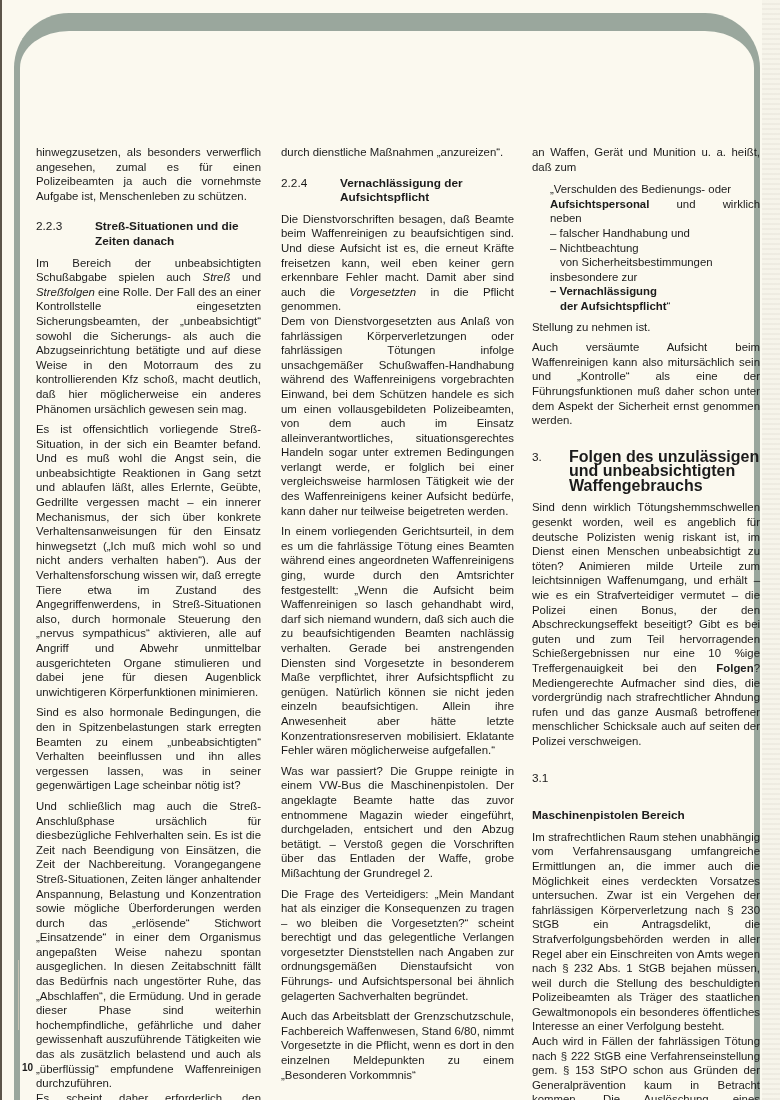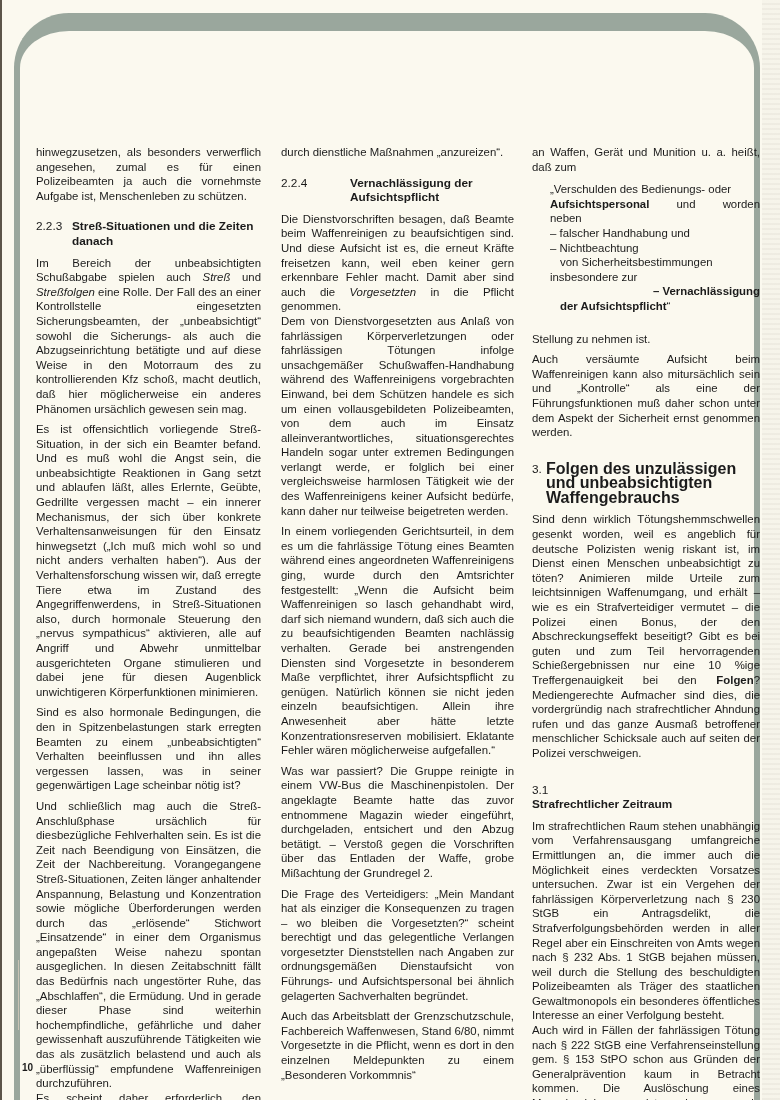--- a/index.html
+++ b/index.html
@@ -29,32 +29,32 @@
     position: absolute; top: 145px;
     font-size: 11.4px; line-height: 14.6px;
     text-align: justify; hyphens: manual;
   }
   .col p { margin: 0 0 6px 0; }
   .col p.tight { margin-bottom: 0; }
   #col-left { left: 36px; width: 225px; }
   #col-mid { left: 281px; width: 233px; }
   #col-right { left: 532px; width: 228px; }
   .heading {
-    display: flex; font-size: 11.8px; line-height: 14.6px; margin: 16px 0 7px 0; text-align: left;
+    display: flex; font-size: 11.8px; line-height: 14.6px; margin: 16px 0 7px 0; text-align: left; gap: 23px;
   }
   .heading .num { width: 36px; flex: none; }
   .heading .ttl { font-weight: bold; }
   .heading.h1 .num { width: 14px; }
   .heading.h1 .ttl { font-size: 16px; }
   em { font-style: italic; }
-  .quote { margin: 8px 0 18px 18px; text-align: left; }
+  .quote { margin: 8px 0 6px 18px; text-align: left; }
   .quote .line { display: block; }
   .quote .row-just { display: flex; justify-content: space-between; }
   .quote .indent { padding-left: 10px; }
-  .quote .bold { font-weight: bold; text-align: right; }
+  .quote .bold { font-weight: bold; }
   .page-num {
     position: absolute; left: 22px; top: 1062px; font-size: 10px; font-weight: bold;
   }
   .sidebar-rule {
     position: absolute; left: 18px; top: 960px; width: 1px; height: 70px; background: #c9c4b5;
   }
 </style>
 </head>
 <body>
 
@@ -73,56 +73,56 @@
   <p>Es ist offensichtlich vorliegende Streß-Situation, in der sich ein Beamter befand. Und es muß wohl die Angst sein, die unbeabsichtigte Reaktionen in Gang setzt und ablaufen läßt, alles Erlernte, Geübte, Gedrillte vergessen macht – ein innerer Mechanismus, der sich über konkrete Verhaltensanweisungen für den Einsatz hinwegsetzt („Ich muß mich wohl so und nicht anders verhalten haben“). Aus der Verhaltensforschung wissen wir, daß erregte Tiere etwa im Zustand des Angegriffenwerdens, in Streß-Situationen also, durch hormonale Steuerung den „nervus sympathicus“ aktivieren, alle auf Angriff und Abwehr unmittelbar ausgerichteten Organe stimulieren und dabei jene für diesen Augenblick unwichtigeren Körperfunktionen minimieren.</p>
   <p>Sind es also hormonale Bedingungen, die den in Spitzenbelastungen stark erregten Beamten zu einem „unbeabsichtigten“ Verhalten beeinflussen und ihn alles vergessen lassen, was in seiner gegenwärtigen Lage scheinbar nötig ist?</p>
   <p class="tight">Und schließlich mag auch die Streß-Anschlußphase ursächlich für diesbezügliche Fehlverhalten sein. Es ist die Zeit nach Beendigung von Einsätzen, die Zeit der Nachbereitung. Vorangegangene Streß-Situationen, Zeiten länger anhaltender Anspannung, Belastung und Konzentration sowie mögliche Überforderungen werden durch das „erlösende“ Stichwort „Einsatzende“ in einer dem Organismus angepaßten Weise nahezu spontan ausgeglichen. In diesen Zeitabschnitt fällt das Bedürfnis nach ungestörter Ruhe, das „Abschlaffen“, die Ermüdung. Und in gerade dieser Phase sind weiterhin hochempfindliche, gefährliche und daher gewissenhaft auszuführende Tätigkeiten wie das als zusätzlich belastend und auch als „überflüssig“ empfundene Waffenreinigen durchzuführen.</p>
   <p>Es scheint daher erforderlich, den konzentrierten und überlegten Umgang mit Schußwaffen auch in diesem Zeitraum</p>
 </div>
 
 <div class="col" id="col-mid">
   <p>durch dienstliche Maßnahmen „anzureizen“.</p>
   <div class="heading">
     <span class="num">2.2.4</span>
-    <span class="ttl" style="max-width:150px;margin-left:33px;">Vernachlässigung der Aufsichtspflicht</span>
+    <span class="ttl" style="max-width:150px;">Vernachlässigung der Aufsichtspflicht</span>
   </div>
   <p class="tight"><span>Die Dienstvorschriften besagen, daß Beamte beim Waffenreinigen zu beaufsichtigen sind. Und diese Aufsicht ist es, die erneut Kräfte freisetzen kann, weil eben keiner gern erkennbare Fehler macht. Damit aber sind auch die </span><em>Vorgesetzten</em><span> in die Pflicht genommen.</span></p>
   <p>Dem von Dienstvorgesetzten aus Anlaß von fahrlässigen Körperverletzungen oder fahrlässigen Tötungen infolge unsachgemäßer Schußwaffen-Handhabung während des Waffenreinigens vorgebrachten Einwand, bei dem Schützen handele es sich um einen vollausgebildeten Polizeibeamten, von dem auch im Einsatz alleinverantwortliches, situationsgerechtes Handeln sogar unter extremen Bedingungen verlangt werde, er folglich bei einer vergleichsweise harmlosen Tätigkeit wie der des Waffenreinigens keiner Aufsicht bedürfe, kann daher nur teilweise beigetreten werden.</p>
   <p>In einem vorliegenden Gerichtsurteil, in dem es um die fahrlässige Tötung eines Beamten während eines angeordneten Waffenreinigens ging, wurde durch den Amtsrichter festgestellt: „Wenn die Aufsicht beim Waffenreinigen so lasch gehandhabt wird, darf sich niemand wundern, daß sich auch die zu beaufsichtigenden Beamten nachlässig verhalten. Gerade bei anstrengenden Diensten sind Vorgesetzte in besonderem Maße verpflichtet, ihrer Aufsichtspflicht zu genügen. Natürlich können sie nicht jeden einzeln beaufsichtigen. Allein ihre Anwesenheit aber hätte letzte Konzentrationsreserven mobilisiert. Eklatante Fehler wären möglicherweise aufgefallen.“</p>
   <p>Was war passiert? Die Gruppe reinigte in einem VW-Bus die Maschinenpistolen. Der angeklagte Beamte hatte das zuvor entnommene Magazin wieder eingeführt, durchgeladen, entsichert und den Abzug betätigt. – Verstoß gegen die Vorschriften über das Entladen der Waffe, grobe Mißachtung der Grundregel 2.</p>
   <p>Die Frage des Verteidigers: „Mein Mandant hat als einziger die Konsequenzen zu tragen – wo bleiben die Vorgesetzten?“ scheint berechtigt und das gelegentliche Verlangen vorgesetzter Dienststellen nach Angaben zur ordnungsgemäßen Dienstaufsicht von Führungs- und Aufsichtspersonal bei ähnlich gelagerten Sachverhalten begründet.</p>
   <p>Auch das Arbeitsblatt der Grenzschutzschule, Fachbereich Waffenwesen, Stand 6/80, nimmt Vorgesetzte in die Pflicht, wenn es dort in den einzelnen Meldepunkten zu einem „Besonderen Vorkommnis“</p>
 </div>
 
 <div class="col" id="col-right">
   <p>an Waffen, Gerät und Munition u. a. heißt, daß zum</p>
   <div class="quote">
     <span class="line">„Verschulden des Bedienungs- oder</span>
     <span class="line row-just">
         <b>Aufsichtspersonal</b>
         <span>und</span>
-        <span>worden</span>
+        <span>wirklich</span>
       </span>
     <span class="line">neben</span>
     <span class="line">– falscher Handhabung und</span>
     <span class="line">– Nichtbeachtung</span>
     <span class="line indent">von Sicherheitsbestimmungen</span>
     <span class="line">insbesondere zur</span>
     <span class="line bold">– Vernachlässigung</span>
     <span class="line indent"><b>der Aufsichtspflicht</b><span>“</span></span>
   </div>
   <p>Stellung zu nehmen ist.</p>
   <p>Auch versäumte Aufsicht beim Waffenreinigen kann also mitursächlich sein und „Kontrolle“ als eine der Führungsfunktionen muß daher schon unter dem Aspekt der Sicherheit ernst genommen werden.</p>
   <div class="heading h1" style="margin-top:22px;">
     <span class="num">3.</span>
     <span class="ttl">Folgen des unzulässigen und unbeabsichtigten Waffengebrauchs</span>
   </div>
   <p><span>Sind denn wirklich Tötungshemmschwellen gesenkt worden, weil es angeblich für deutsche Polizisten wenig riskant ist, im Dienst einen Menschen unbeabsichtigt zu töten? Animieren milde Urteile zum leichtsinnigen Waffenumgang, und erhält – wie es ein Strafverteidiger vermutet – die Polizei einen Bonus, der den Abschreckungseffekt beseitigt? Gibt es bei guten und zum Teil hervorragenden Schießergebnissen nur eine 10 %ige Treffergenauigkeit bei den </span><b>Folgen</b><span>? Mediengerechte Aufmacher sind dies, die vordergründig nach strafrechtlicher Ahndung rufen und das ganze Ausmaß betroffener menschlicher Schicksale auch auf seiten der Polizei verschweigen.</span></p>
   <div class="heading" style="margin-top:22px;flex-direction:column;">
     <span class="num" style="width:22px;">3.1</span>
-    <span class="ttl">Strafrechtlicher Zeitraum</span>
+    <span class="ttl">Maschinenpistolen Bereich</span>
   </div>
   <p class="tight">Im strafrechtlichen Raum stehen unabhängig vom Verfahrensausgang umfangreiche Ermittlungen an, die immer auch die Möglichkeit eines verdeckten Vorsatzes untersuchen. Zwar ist ein Vergehen der fahrlässigen Körperverletzung nach § 230 StGB ein Antragsdelikt, die Strafverfolgungsbehörden werden in aller Regel aber ein Einschreiten von Amts wegen nach § 232 Abs. 1 StGB bejahen müssen, weil durch die Stellung des beschuldigten Polizeibeamten als Träger des staatlichen Gewaltmonopols ein besonderes öffentliches Interesse an einer Verfolgung besteht.</p>
   <p class="tight">Auch wird in Fällen der fahrlässigen Tötung nach § 222 StGB eine Verfahrenseinstellung gem. § 153 StPO schon aus Gründen der Generalprävention kaum in Betracht kommen. Die Auslöschung eines Menschenlebens ist immer ein schwerwiegendes Ereignis, „und es wird daher auch schwer sein, wegen der tragischen Auswirkungen der Tat von geringer Schuld zu sprechen“ (aus einem AG-Urteil).</p>
 
 </div>
 
 <div class="page-num">10</div>
 
 </body></html>

